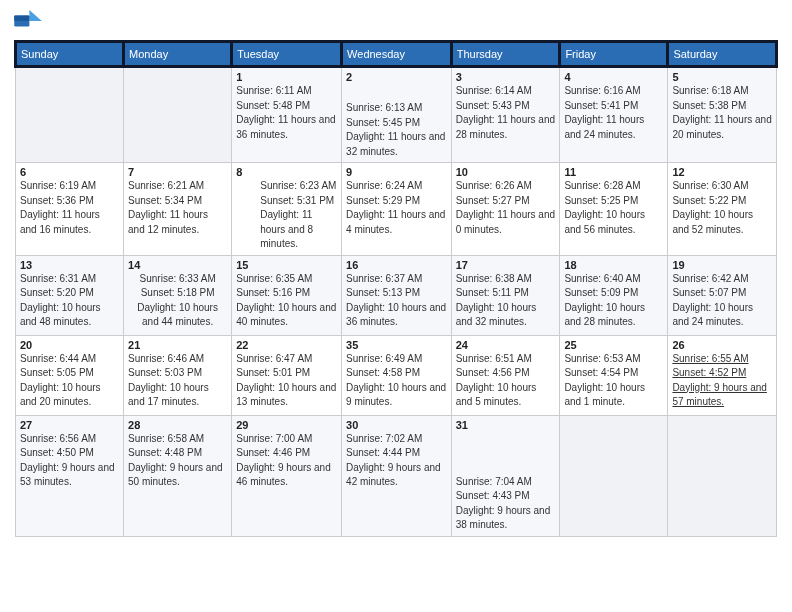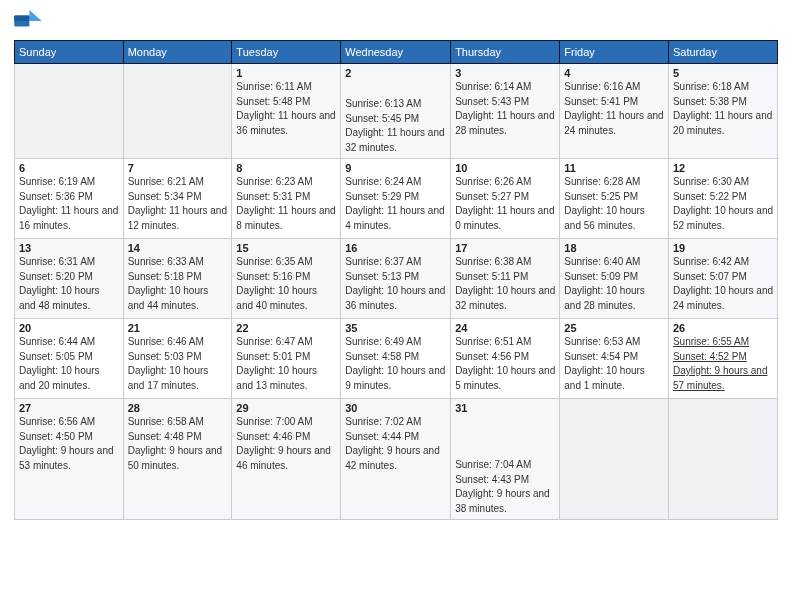--- a/index.html
+++ b/index.html
@@ -58,21 +58,21 @@
       border-collapse: collapse;
       font-size: 10.2px;
     }
     .calendar thead th {
       background: #2a6db5;
       color: #fff;
       padding: 5px 4px;
       text-align: left;
       font-weight: normal;
       font-size: 11px;
-      border: 1px solid #0f172a;
+      border: 3px solid #0f172a;
     }
     .calendar tbody td {
       border: 1px solid #ccc;
       vertical-align: top;
       padding: 3px 4px;
       width: 113px;
       height: 80px;
       background: #fff;
     }
     .calendar tbody tr:nth-child(odd) td {
@@ -173,21 +173,21 @@
 Daylight: 11 hours and 16 minutes.</div>
           </td>
           <td>
             <span class="day-number">7</span>
             <div class="day-info" style="white-space: pre-line;">Sunrise: 6:21 AM
 Sunset: 5:34 PM
 Daylight: 11 hours and 12 minutes.</div>
           </td>
           <td>
             <span class="day-number">8</span>
-            <div class="day-info" style="white-space: pre-line;">Sunrise: 6:23 AM
+            <div class="day-info" style="white-space: pre-line; margin-left: 24px;">Sunrise: 6:23 AM
 Sunset: 5:31 PM
 Daylight: 11 hours and 8 minutes.</div>
           </td>
           <td>
             <span class="day-number">9</span>
             <div class="day-info" style="white-space: pre-line;">Sunrise: 6:24 AM
 Sunset: 5:29 PM
 Daylight: 11 hours and 4 minutes.</div>
           </td>
           <td>
@@ -211,21 +211,21 @@
         </tr>
         <tr>
           <td>
             <span class="day-number">13</span>
             <div class="day-info" style="white-space: pre-line;">Sunrise: 6:31 AM
 Sunset: 5:20 PM
 Daylight: 10 hours and 48 minutes.</div>
           </td>
           <td>
             <span class="day-number">14</span>
-            <div class="day-info" style="white-space: pre-line;">Sunrise: 6:33 AM
+            <div class="day-info" style="white-space: pre-line; text-align: center;">Sunrise: 6:33 AM
 Sunset: 5:18 PM
 Daylight: 10 hours and 44 minutes.</div>
           </td>
           <td>
             <span class="day-number">15</span>
             <div class="day-info" style="white-space: pre-line;">Sunrise: 6:35 AM
 Sunset: 5:16 PM
 Daylight: 10 hours and 40 minutes.</div>
           </td>
           <td>

